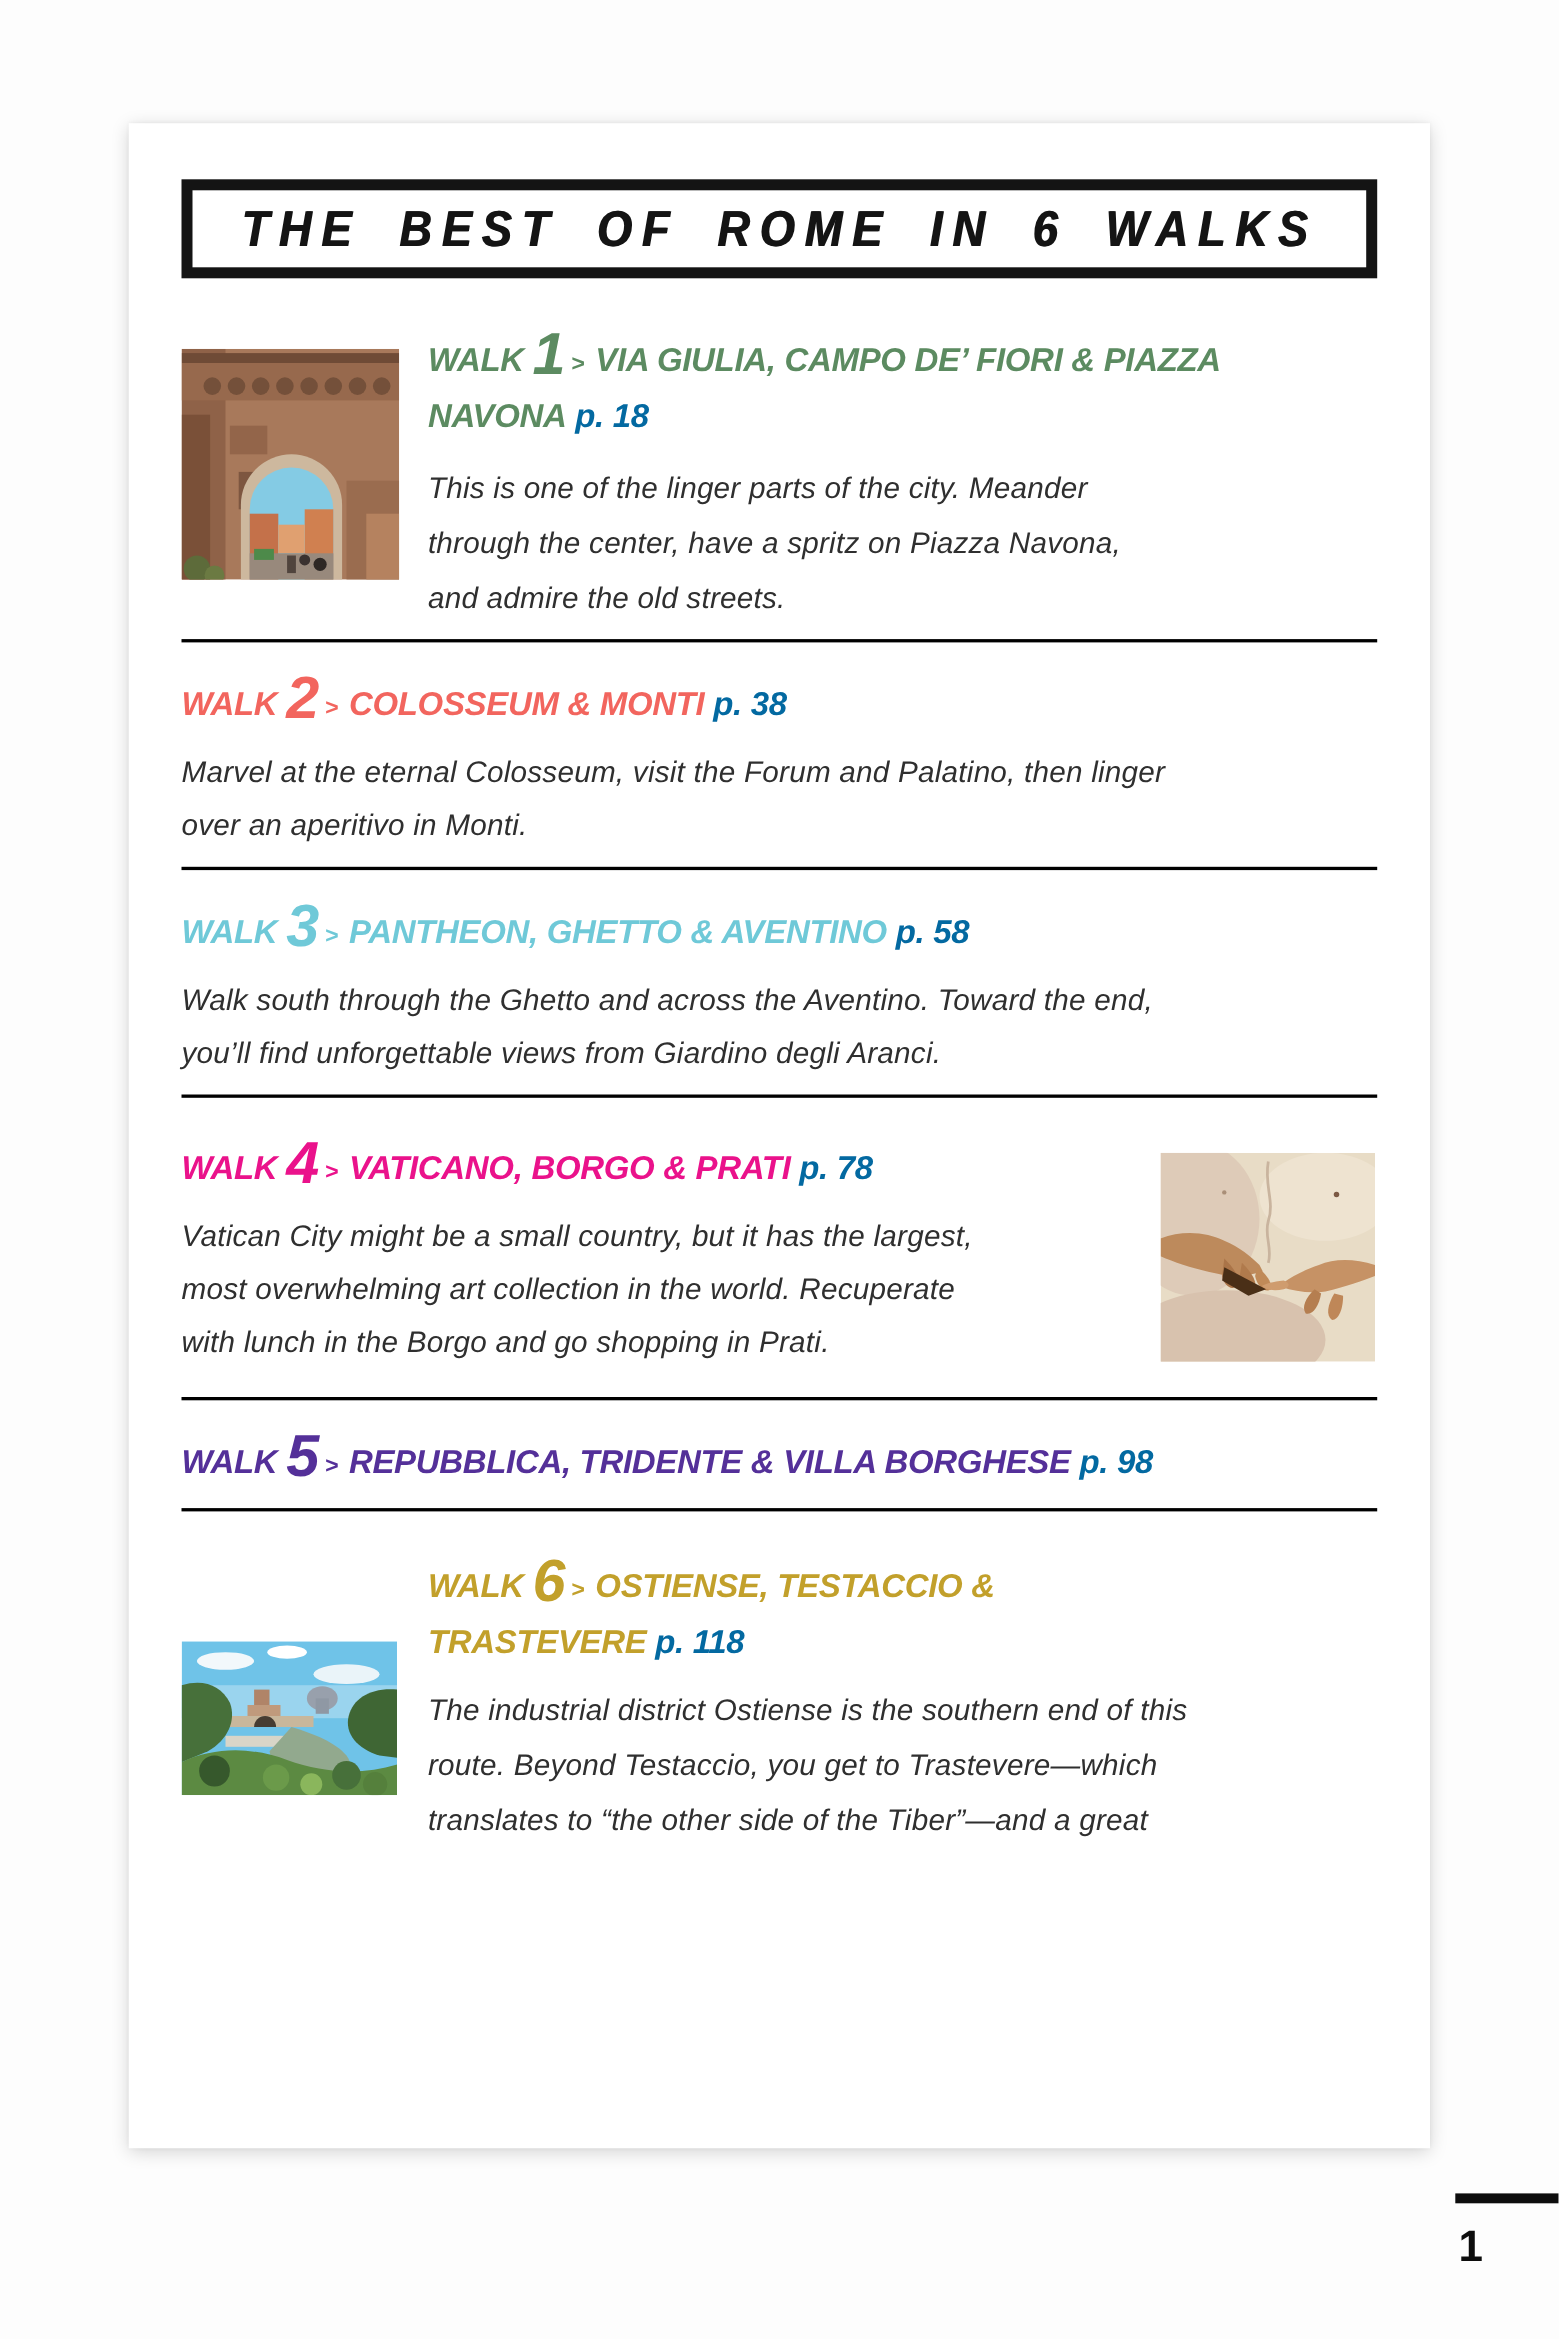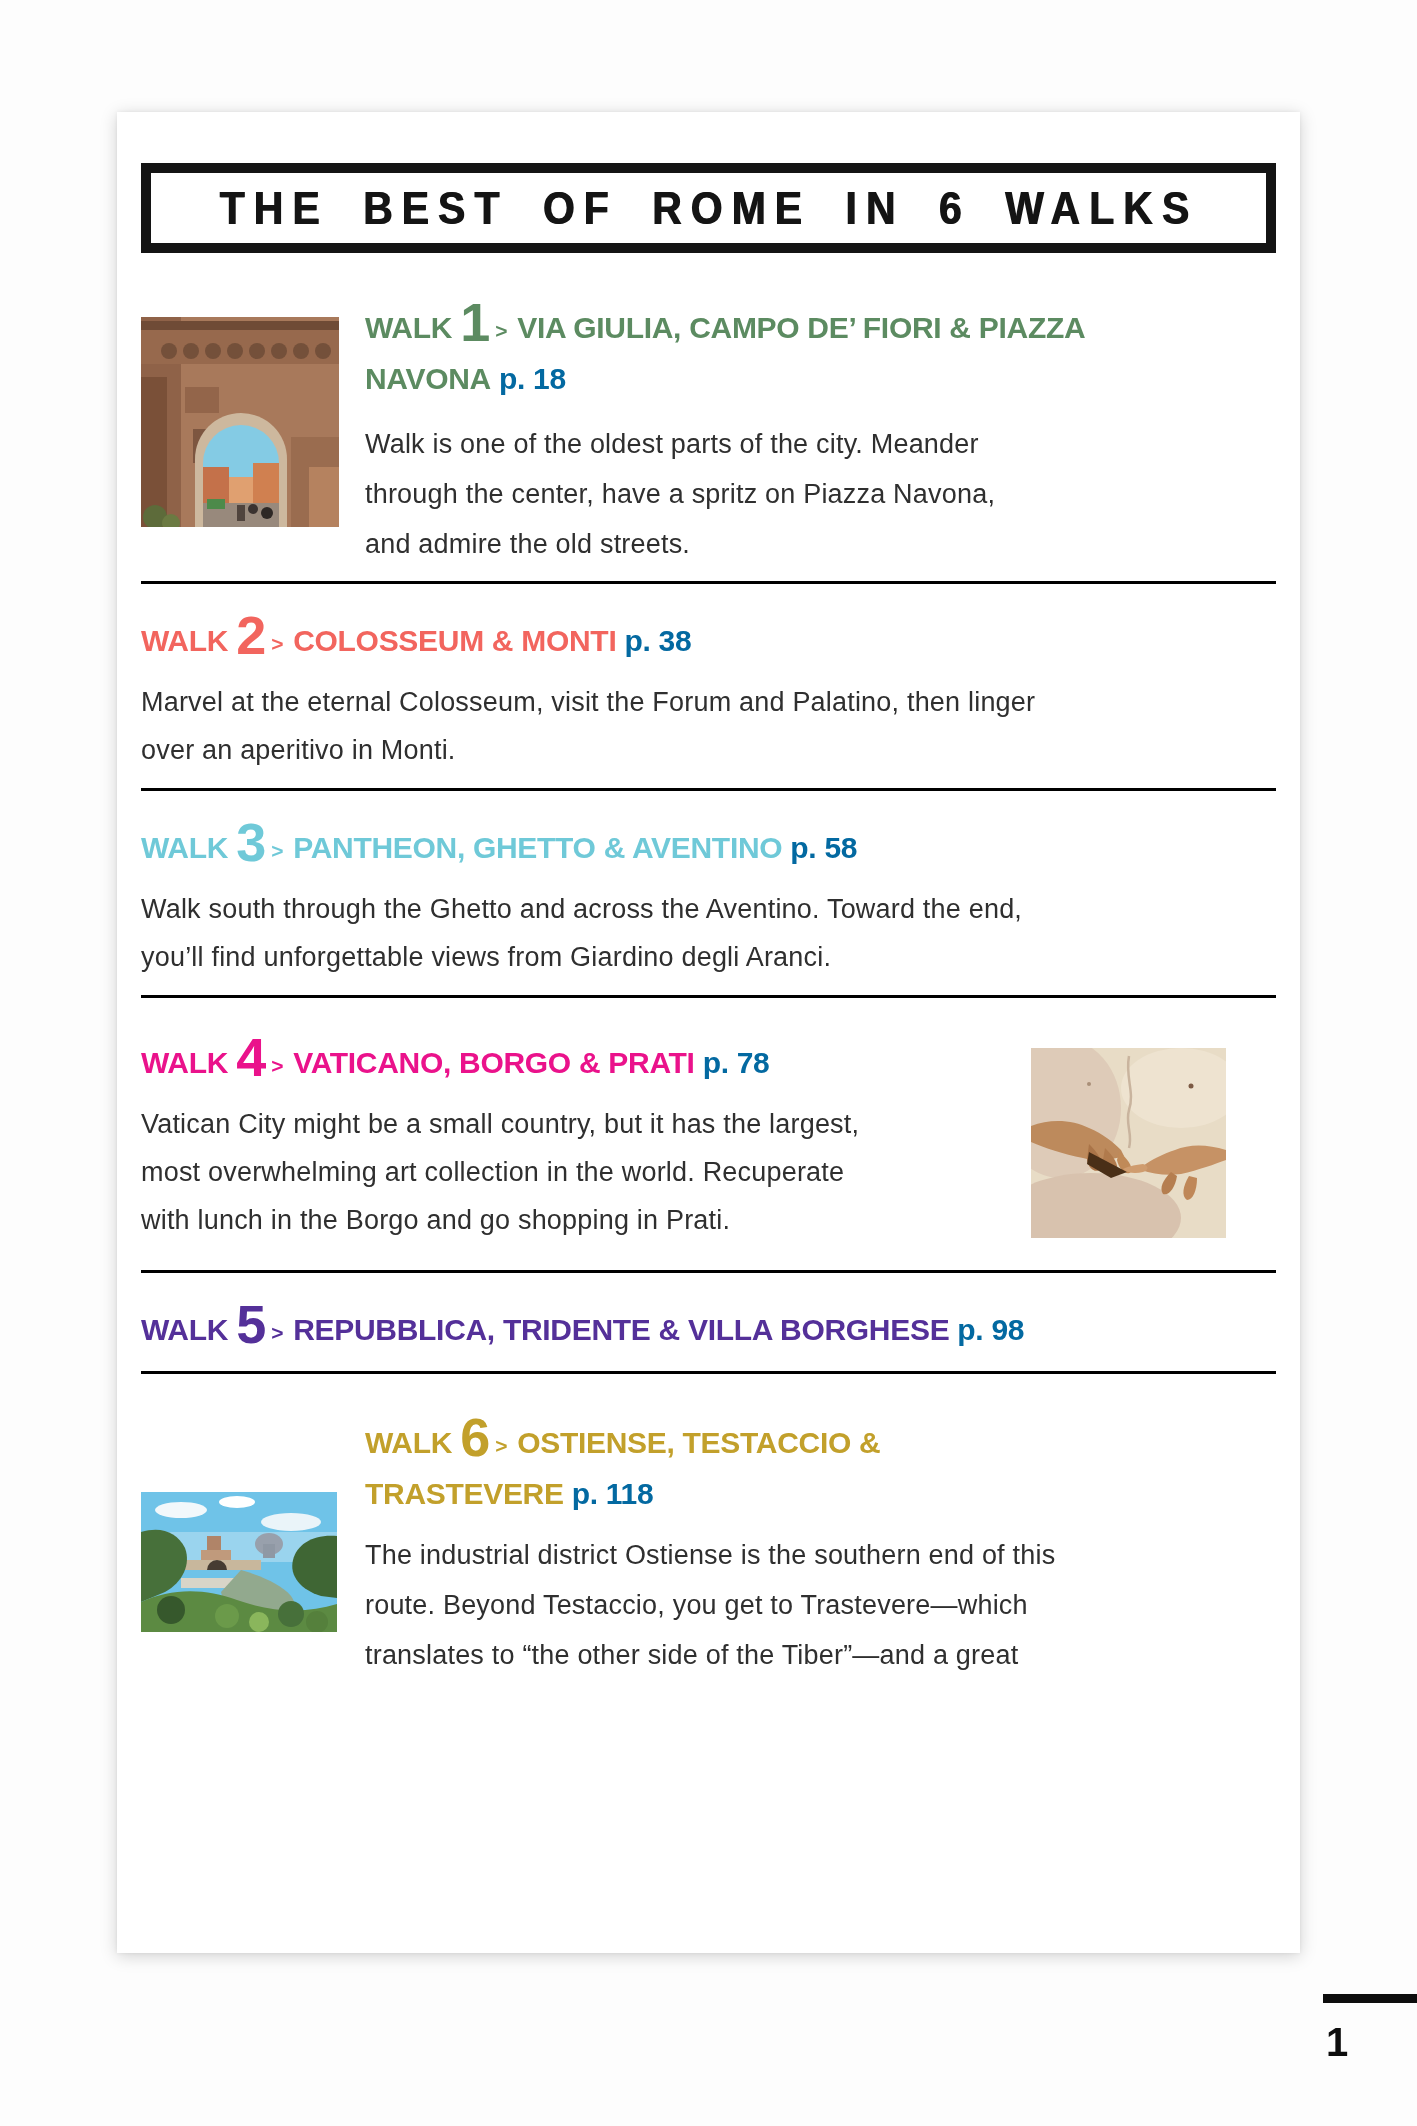--- a/index.html
+++ b/index.html
@@ -10,21 +10,21 @@
     position:relative;
     overflow:hidden;
     color:#1d1d1d;
   }
   .page-card {
     position:absolute; left:117px; top:112px;
     width:1183px; height:1841px;
     background:#ffffff;
     box-shadow:0 3px 16px rgba(0,0,0,0.18), 0 0 4px rgba(0,0,0,0.06);
   }
-  .content { padding:0 24px; }
+  .content { padding:0 48px;font-style:italic; }
 
   
   .title-box {
     margin-top:51px; height:90px;
     border:10px solid #141414;
     display:flex; align-items:center; justify-content:center;
   }
   .title-text {
     font-weight:bold; font-size:41px; letter-spacing:9px; word-spacing:14px;
     transform:scaleY(1.12); color:#141414;
@@ -137,21 +137,21 @@
           <circle cx="30" cy="206" r="9" fill="#6b7a42"></circle>
         </svg>
       </div>
       <div class="text">
         <div class="heading c-green">
           <span>WALK</span><span class="num">1</span><span class="sep">&gt;</span>
           <span>VIA GIULIA, CAMPO DE’ FIORI &amp; PIAZZA</span><br>
           <span>NAVONA</span><span class="pref">p. 18</span>
         </div>
         <div class="desc">
-          <div>Walk is one of the oldest parts of the city. Meander</div>
+          <div>This is one of the linger parts of the city. Meander</div>
           <div>through the center, have a spritz on Piazza Navona,</div>
           <div>and admire the old streets.</div>
         </div>
       </div>
     </div>
 
     <div class="divider div-1"></div>
 
     <div class="walk-flat">
       <div class="heading c-coral">

